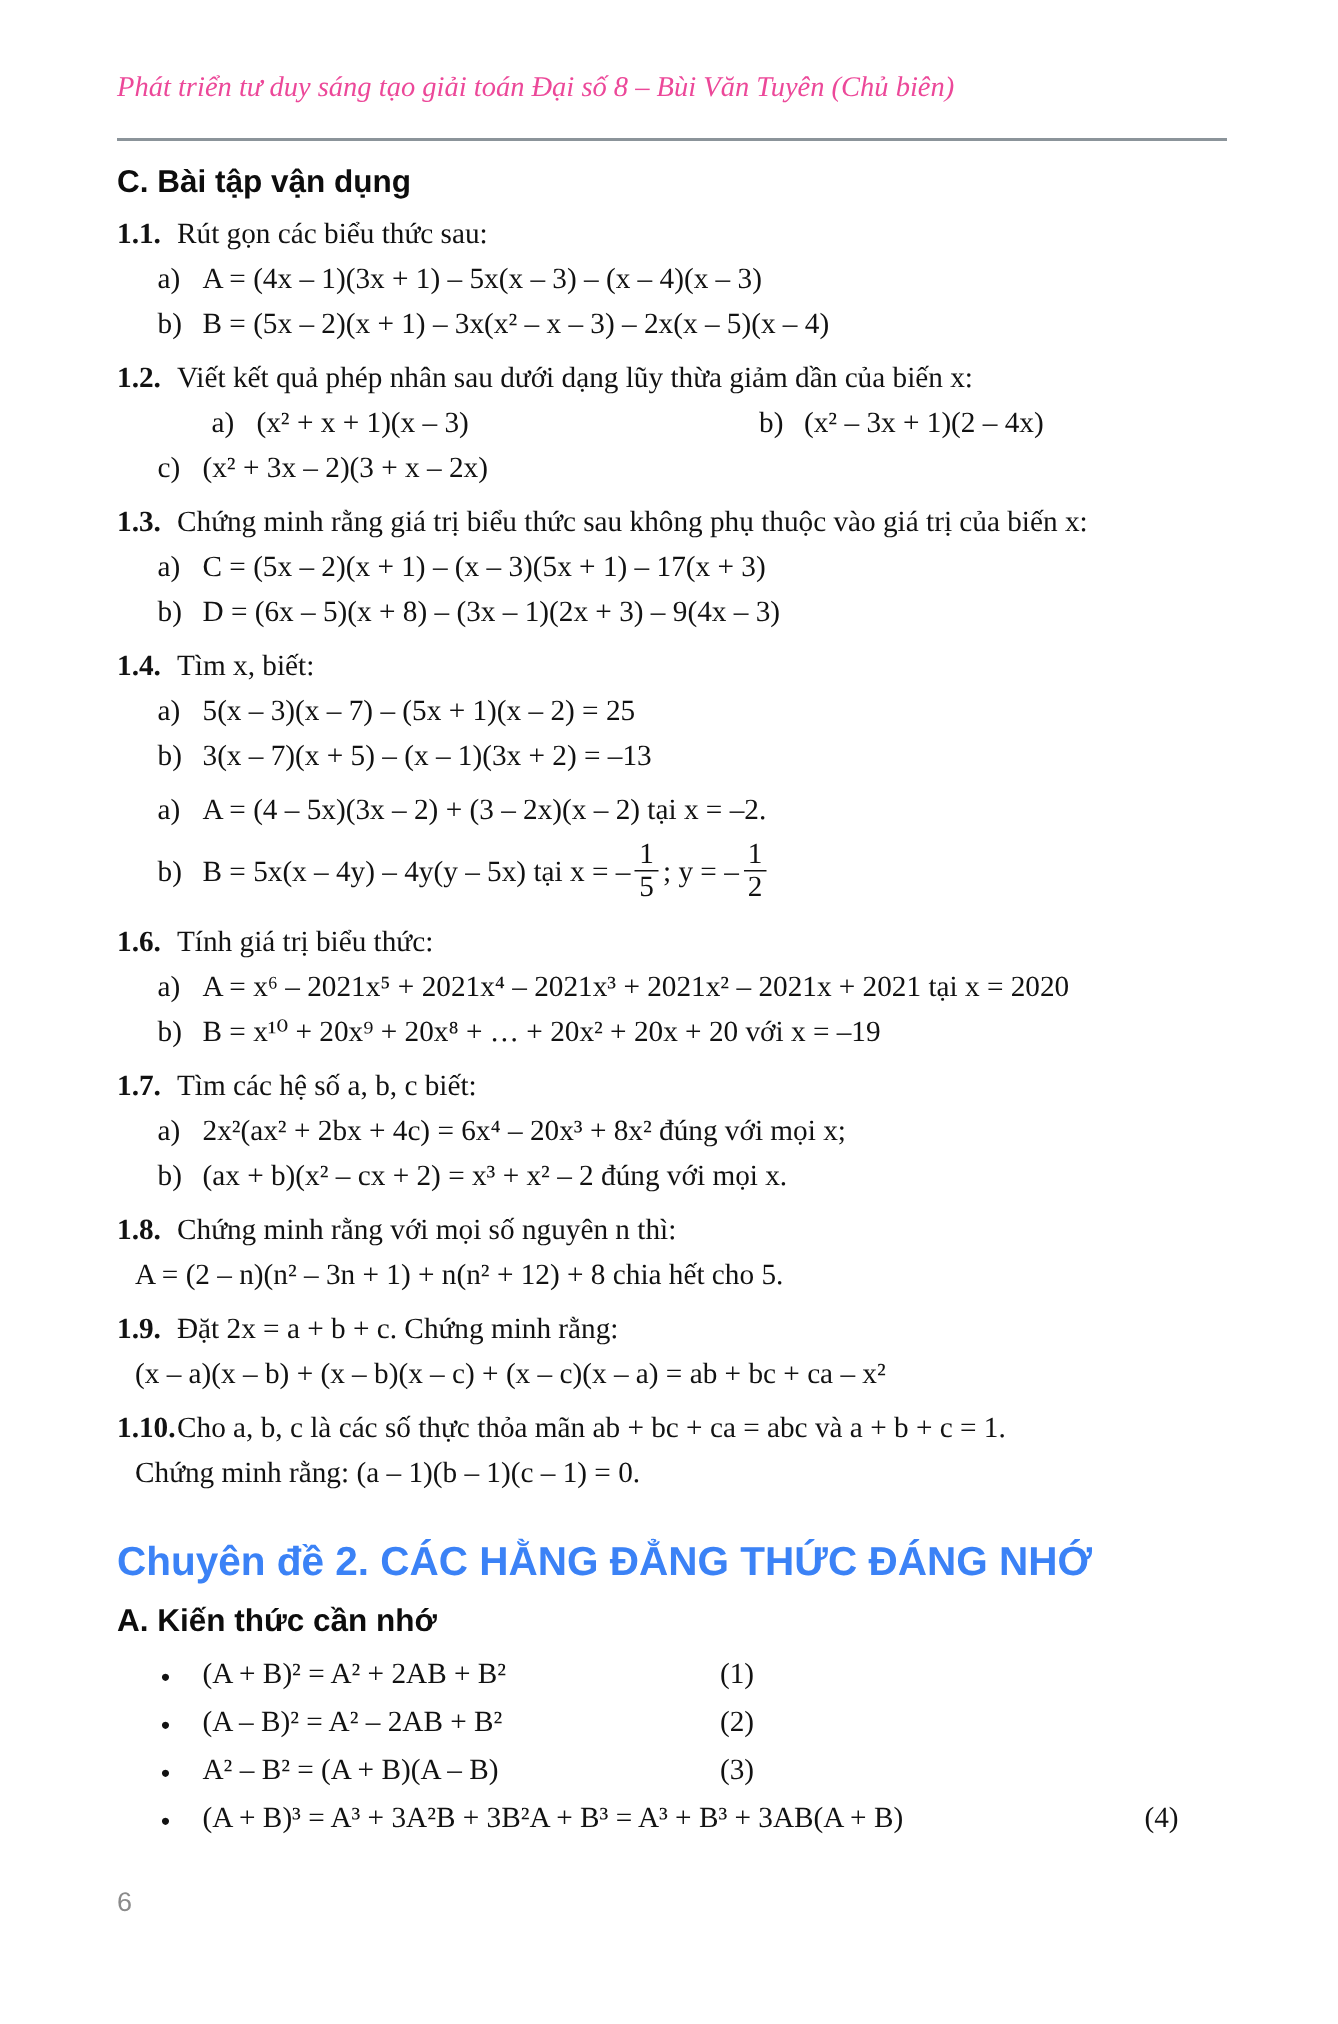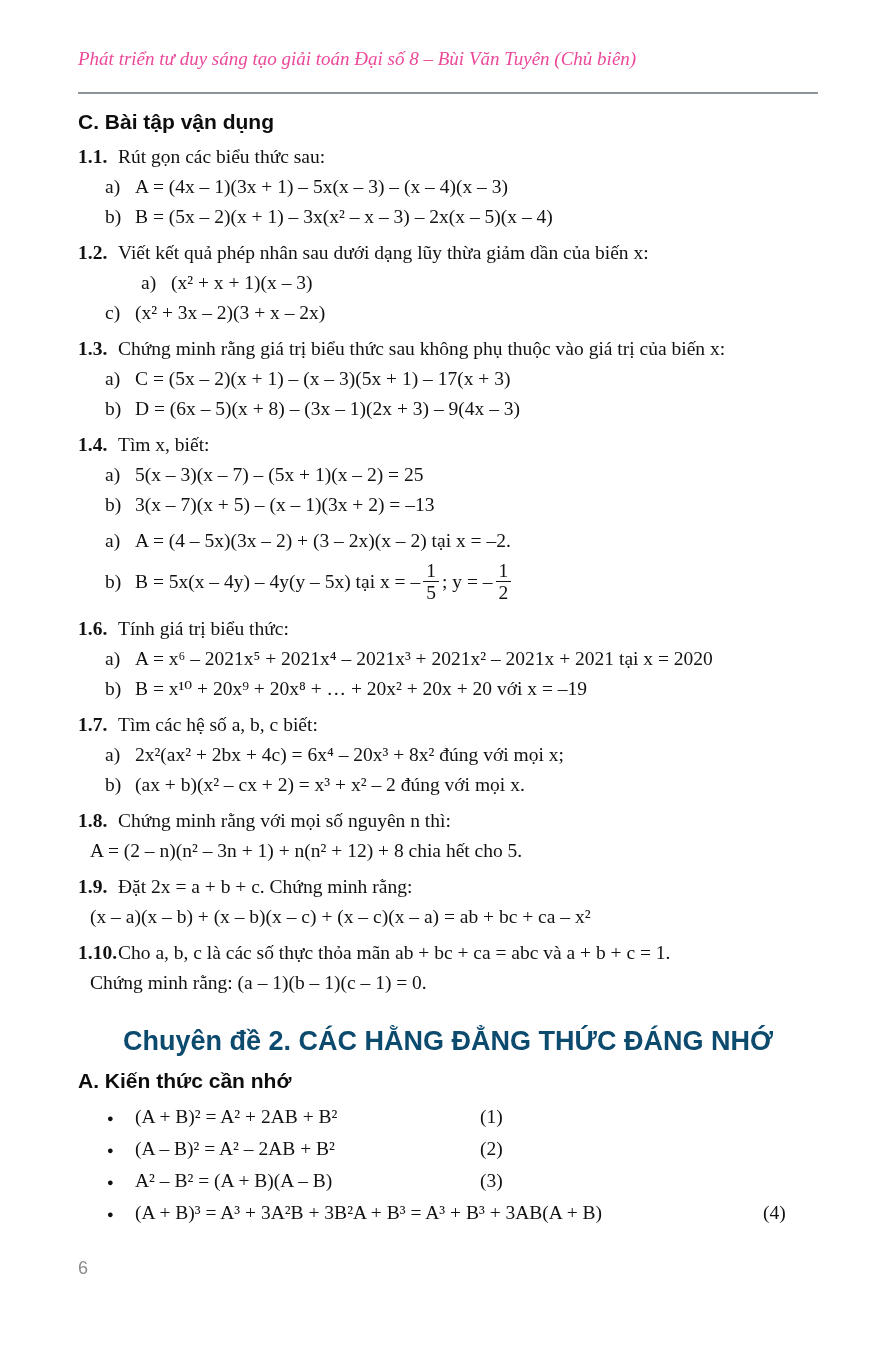--- a/index.html
+++ b/index.html
@@ -35,22 +35,22 @@
   .tall { line-height:52px; }
   .frac {
     display:inline-block; vertical-align:middle; margin:0 3px;
     transform:translateY(-2px); text-align:center;
   }
   .fnum { display:block; line-height:21px; padding:0 3px; border-bottom:1.5px solid #121212; }
   .fden { display:block; line-height:21px; }
 
   .chapter-title {
     font-family:"Liberation Sans","DejaVu Sans",sans-serif;
-    font-weight:bold; font-size:27px; line-height:34px; color:#0c4a6e;
-    text-align:center; margin:26px 0 4px 0; width:740px;
+    font-weight:bold; font-size:27px; line-height:34px; color:#3b82f6;
+    margin:26px 0 4px 0; width:740px;
   }
   .kt-heading { margin-top:10px; }
 
   .identities { margin-top:4px; font-size:19.5px; }
   .identity { position:relative; padding-left:57px; line-height:32px; }
   .bullet { position:absolute; left:29px; top:1px; font-size:11px; line-height:32px; }
   .eqnum { position:absolute; left:402px; top:0; }
   .eqnum.far { left:685px; }
 
   .page-number {
@@ -80,20 +80,21 @@
         <span class="plabel">b)</span><span>B = (5x – 2)(x + 1) – 3x(x² – x – 3) – 2x(x – 5)(x – 4)</span>
       </div>
     </div>
 
     <div class="problem">
       <div class="pline">
         <span class="pnum">1.2.</span><span>Viết kết quả phép nhân sau dưới dạng lũy thừa giảm dần của biến x:</span>
       </div>
       <div class="part twocol">
         <span class="cell-a"><span class="plabel">a)</span><span>(x² + x + 1)(x – 3)</span></span>
+        <span><span class="plabel">b)</span><span>(x² – 3x + 1)(2 – 4x)</span></span>
       </div>
       <div class="part">
         <span class="plabel">c)</span><span>(x² + 3x – 2)(3 + x – 2x)</span>
       </div>
     </div>
 
     <div class="problem">
       <div class="pline">
         <span class="pnum">1.3.</span><span>Chứng minh rằng giá trị biểu thức sau không phụ thuộc vào giá trị của biến x:</span>
       </div>

